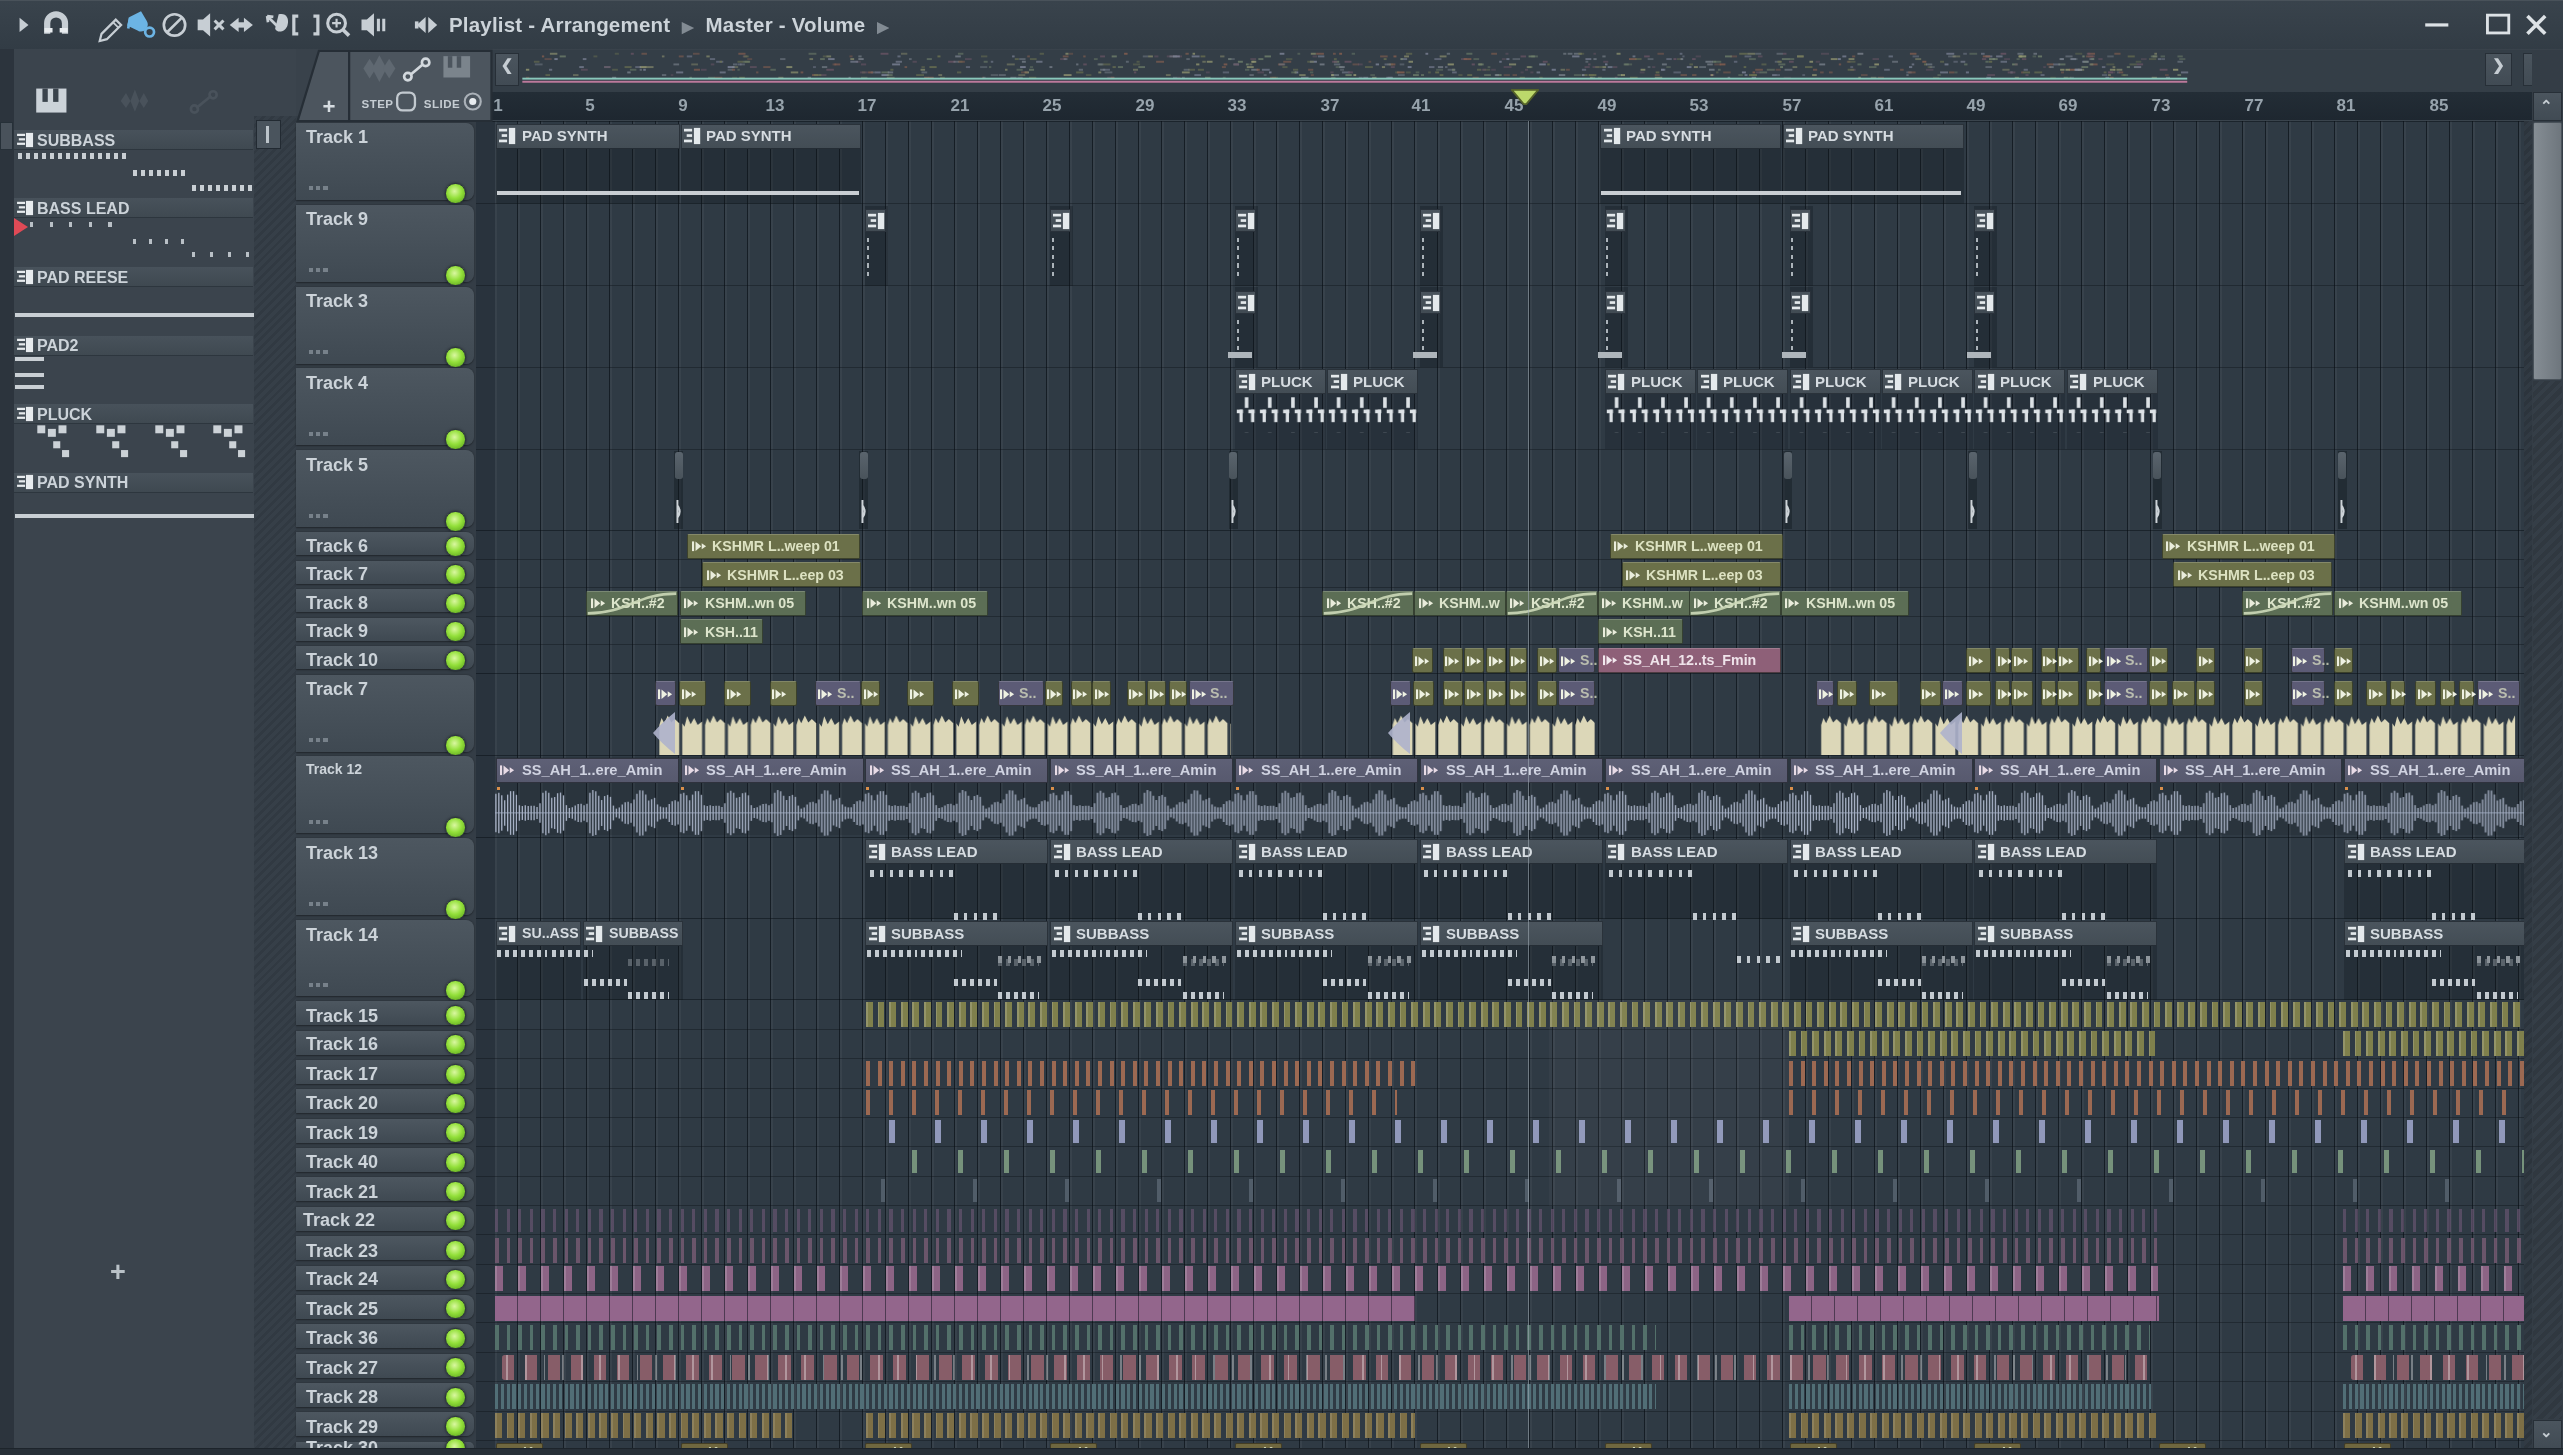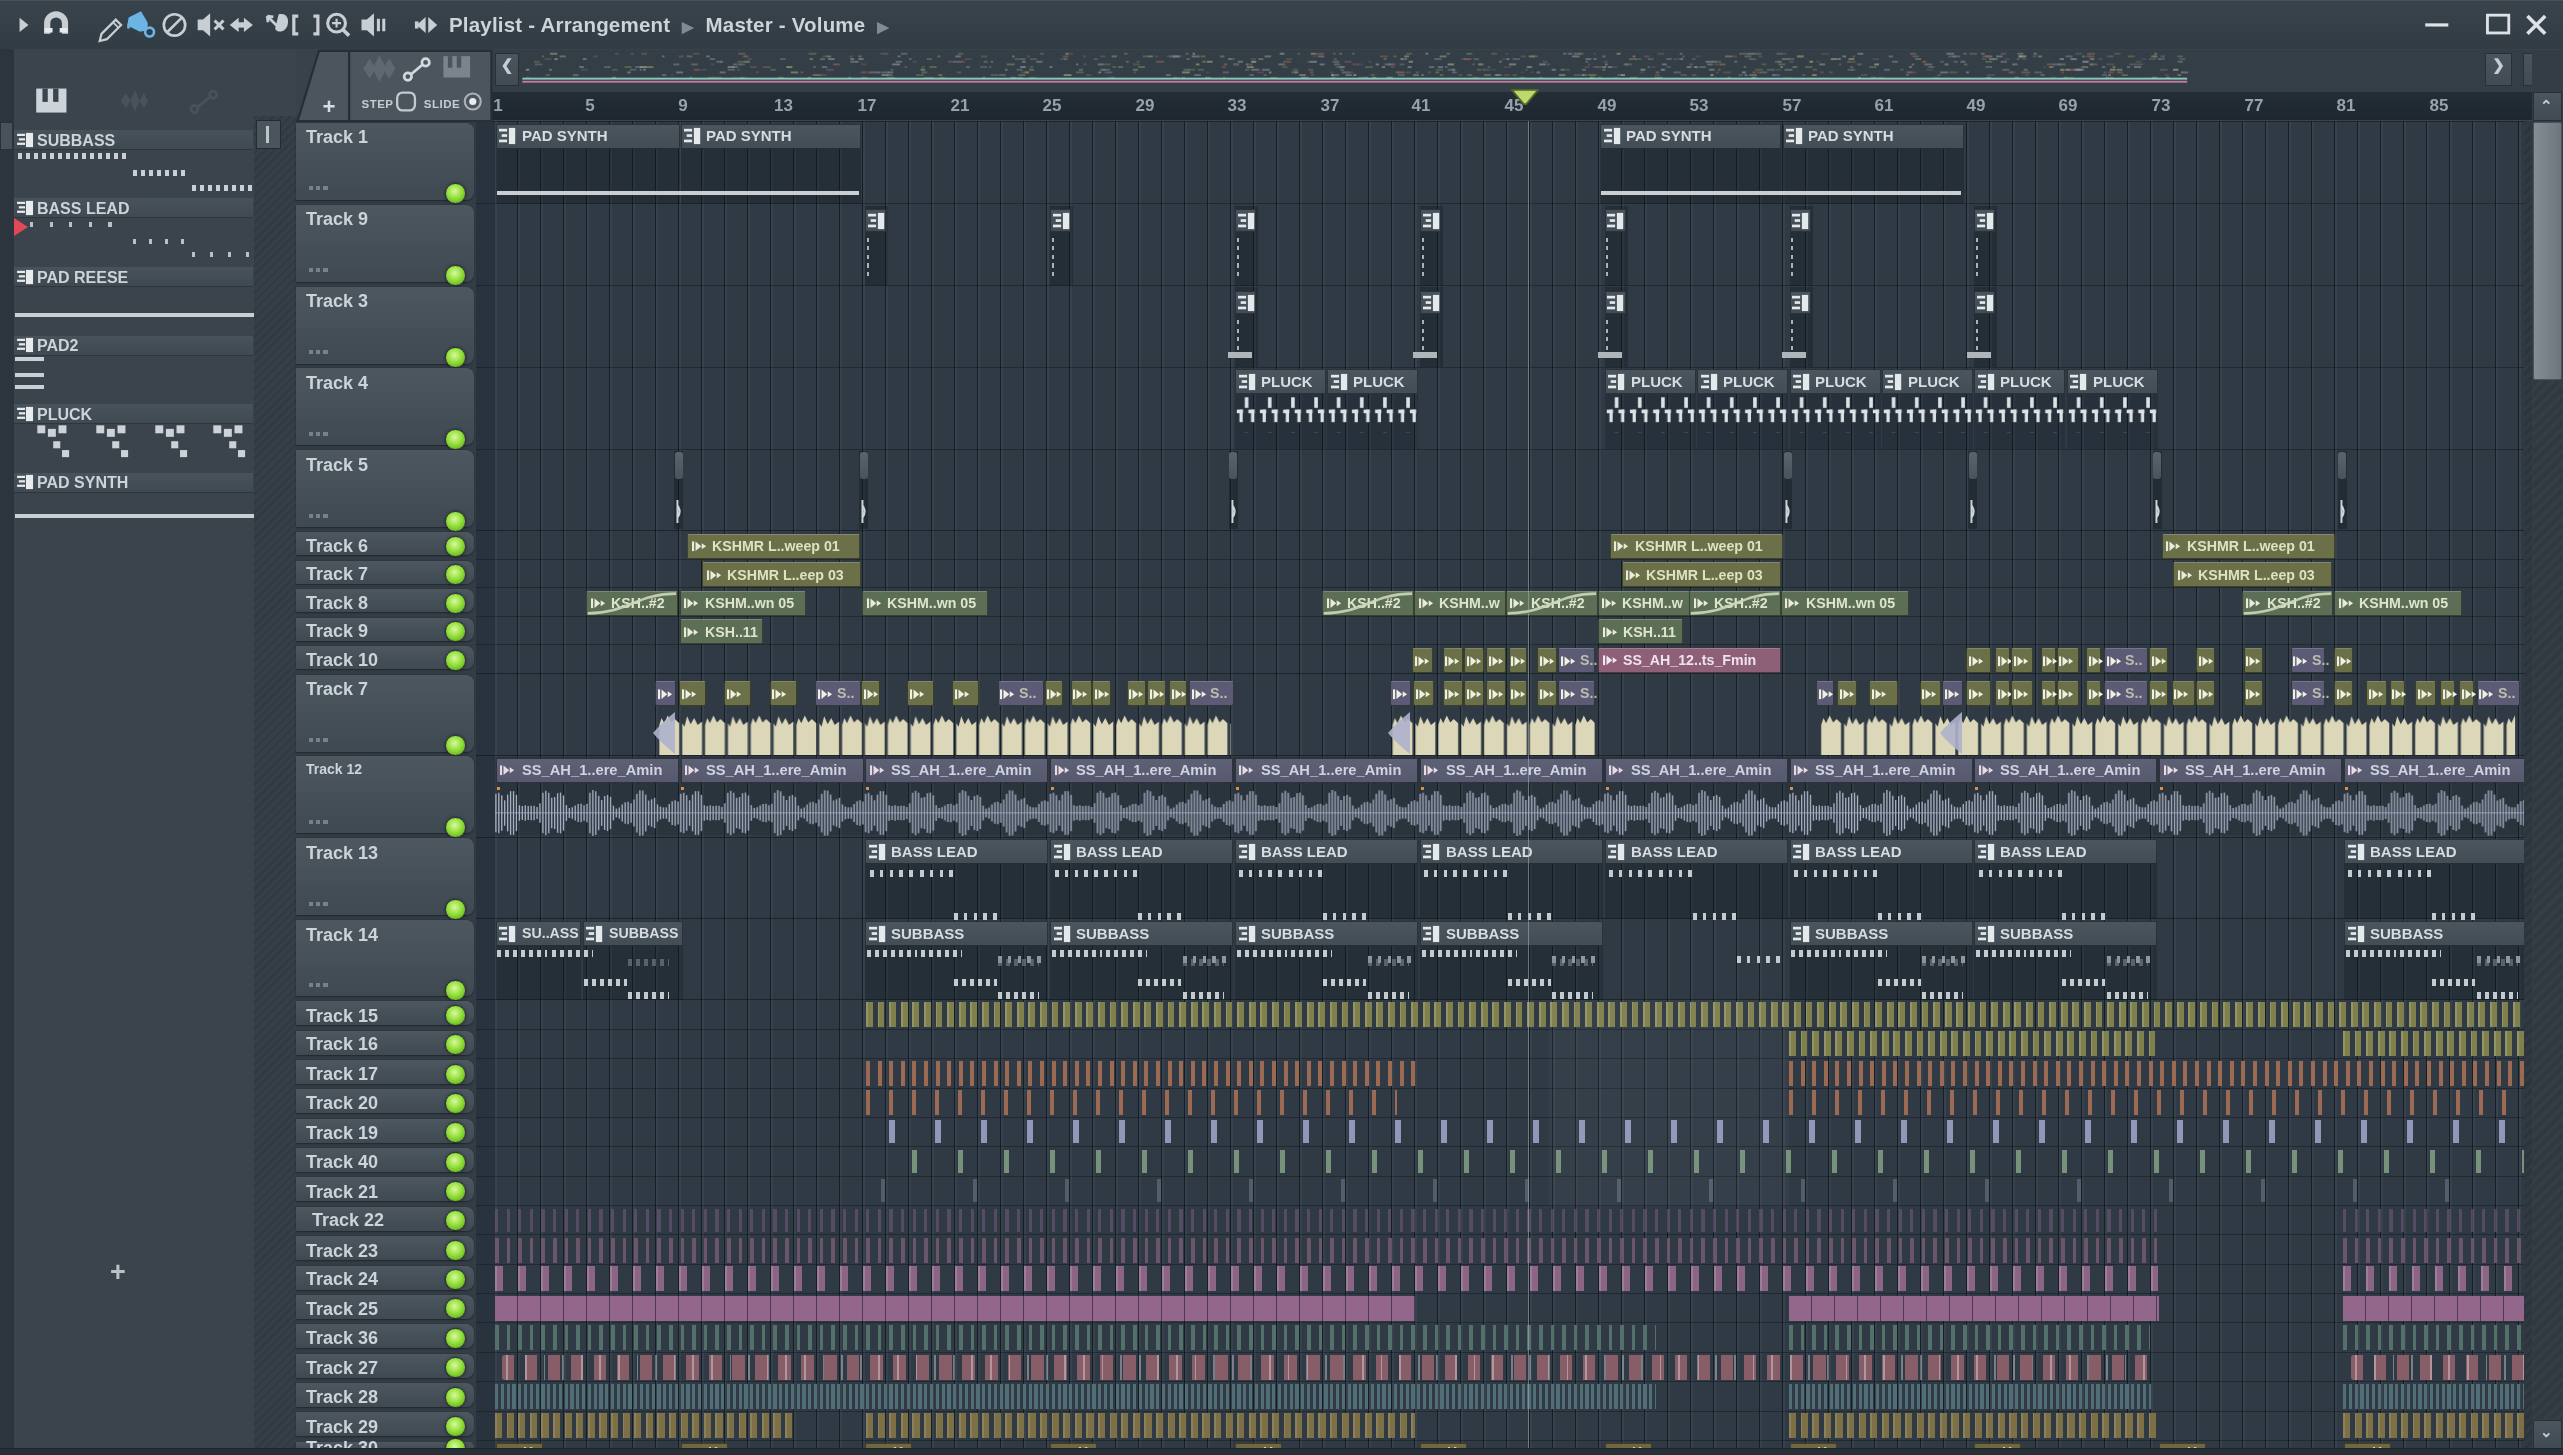--- a/index.html
+++ b/index.html
@@ -930,21 +930,21 @@
 <rect x="231" y="17" width="7.8" height="2.2" fill="#82889c" opacity="0.79"></rect>
 <rect x="1192" y="26" width="2.9" height="2.2" fill="#82889c" opacity="0.73"></rect>
 <rect x="0" y="30" width="1873" height="2.2" fill="#8ecfc2" opacity="0.95"></rect>
 <rect x="0" y="33.5" width="1873" height="2.2" fill="#c47ca0" opacity="0.95"></rect>
 
 </svg>
 <div class="abs" style="left:476px;top:92px;width:2056px;height:29px;background:linear-gradient(#232d36,#1e2730);border-bottom:0.9px solid #3a444d;"></div>
 <div class="abs clabel" style="left:480px;top:96px;width:36px;text-align:center;font-size:17px;color:#97a3ac">1</div>
 <div class="abs clabel" style="left:572px;top:96px;width:36px;text-align:center;font-size:17px;color:#97a3ac">5</div>
 <div class="abs clabel" style="left:665px;top:96px;width:36px;text-align:center;font-size:17px;color:#97a3ac">9</div>
-<div class="abs clabel" style="left:757px;top:96px;width:36px;text-align:right;font-size:17px;color:#97a3ac">13</div>
+<div class="abs clabel" style="left:757px;top:96px;width:36px;text-align:center;font-size:17px;color:#97a3ac">13</div>
 <div class="abs clabel" style="left:849px;top:96px;width:36px;text-align:center;font-size:17px;color:#97a3ac">17</div>
 <div class="abs clabel" style="left:942px;top:96px;width:36px;text-align:center;font-size:17px;color:#97a3ac">21</div>
 <div class="abs clabel" style="left:1034px;top:96px;width:36px;text-align:center;font-size:17px;color:#97a3ac">25</div>
 <div class="abs clabel" style="left:1127px;top:96px;width:36px;text-align:center;font-size:17px;color:#97a3ac">29</div>
 <div class="abs clabel" style="left:1219px;top:96px;width:36px;text-align:center;font-size:17px;color:#97a3ac">33</div>
 <div class="abs clabel" style="left:1312px;top:96px;width:36px;text-align:center;font-size:17px;color:#97a3ac">37</div>
 <div class="abs clabel" style="left:1403px;top:96px;width:36px;text-align:center;font-size:17px;color:#97a3ac">41</div>
 <div class="abs clabel" style="left:1496px;top:96px;width:36px;text-align:center;font-size:17px;color:#97a3ac">45</div>
 <div class="abs clabel" style="left:1589px;top:96px;width:36px;text-align:center;font-size:17px;color:#97a3ac">49</div>
 <div class="abs clabel" style="left:1681px;top:96px;width:36px;text-align:center;font-size:17px;color:#97a3ac">53</div>
@@ -1057,21 +1057,21 @@
 <div class="abs" style="left:296px;top:1119px;width:178px;height:24px;background:linear-gradient(#4d5760,#3f4952);border-radius:0 8px 8px 0;box-shadow:0 0.9px 1.8px rgba(0,0,0,0.4);"></div>
 <div class="abs clabel" style="left:306px;top:1123px;font-size:18px;color:#ccd3d9">Track 19</div>
 <div class="abs" style="left:445px;top:1122px;width:20.5px;height:20.5px;border-radius:50%;background:radial-gradient(circle at 45% 38%,#d9f7a0 0%,#93e03a 45%,#64ad22 85%);border:1.8px solid #2b333b;box-shadow:0 0 2.7px rgba(0,0,0,0.5);"></div>
 <div class="abs" style="left:296px;top:1148px;width:178px;height:24px;background:linear-gradient(#4d5760,#3f4952);border-radius:0 8px 8px 0;box-shadow:0 0.9px 1.8px rgba(0,0,0,0.4);"></div>
 <div class="abs clabel" style="left:306px;top:1152px;font-size:18px;color:#ccd3d9">Track 40</div>
 <div class="abs" style="left:445px;top:1152px;width:20.5px;height:20.5px;border-radius:50%;background:radial-gradient(circle at 45% 38%,#d9f7a0 0%,#93e03a 45%,#64ad22 85%);border:1.8px solid #2b333b;box-shadow:0 0 2.7px rgba(0,0,0,0.5);"></div>
 <div class="abs" style="left:296px;top:1177px;width:178px;height:24px;background:linear-gradient(#4d5760,#3f4952);border-radius:0 8px 8px 0;box-shadow:0 0.9px 1.8px rgba(0,0,0,0.4);"></div>
 <div class="abs clabel" style="left:306px;top:1182px;font-size:18px;color:#ccd3d9">Track 21</div>
 <div class="abs" style="left:445px;top:1181px;width:20.5px;height:20.5px;border-radius:50%;background:radial-gradient(circle at 45% 38%,#d9f7a0 0%,#93e03a 45%,#64ad22 85%);border:1.8px solid #2b333b;box-shadow:0 0 2.7px rgba(0,0,0,0.5);"></div>
 <div class="abs" style="left:296px;top:1207px;width:178px;height:24px;background:linear-gradient(#4d5760,#3f4952);border-radius:0 8px 8px 0;box-shadow:0 0.9px 1.8px rgba(0,0,0,0.4);"></div>
-<div class="abs clabel" style="left:312px;top:1210px;font-size:18px;color:#ccd3d9">Track 22</div>
+<div class="abs clabel" style="left:303px;top:1210px;font-size:18px;color:#ccd3d9">Track 22</div>
 <div class="abs" style="left:445px;top:1210px;width:20.5px;height:20.5px;border-radius:50%;background:radial-gradient(circle at 45% 38%,#d9f7a0 0%,#93e03a 45%,#64ad22 85%);border:1.8px solid #2b333b;box-shadow:0 0 2.7px rgba(0,0,0,0.5);"></div>
 <div class="abs" style="left:296px;top:1236px;width:178px;height:24px;background:linear-gradient(#4d5760,#3f4952);border-radius:0 8px 8px 0;box-shadow:0 0.9px 1.8px rgba(0,0,0,0.4);"></div>
 <div class="abs clabel" style="left:306px;top:1241px;font-size:18px;color:#ccd3d9">Track 23</div>
 <div class="abs" style="left:445px;top:1240px;width:20.5px;height:20.5px;border-radius:50%;background:radial-gradient(circle at 45% 38%,#d9f7a0 0%,#93e03a 45%,#64ad22 85%);border:1.8px solid #2b333b;box-shadow:0 0 2.7px rgba(0,0,0,0.5);"></div>
 <div class="abs" style="left:296px;top:1266px;width:178px;height:24px;background:linear-gradient(#4d5760,#3f4952);border-radius:0 8px 8px 0;box-shadow:0 0.9px 1.8px rgba(0,0,0,0.4);"></div>
 <div class="abs clabel" style="left:306px;top:1269px;font-size:18px;color:#ccd3d9">Track 24</div>
 <div class="abs" style="left:445px;top:1269px;width:20.5px;height:20.5px;border-radius:50%;background:radial-gradient(circle at 45% 38%,#d9f7a0 0%,#93e03a 45%,#64ad22 85%);border:1.8px solid #2b333b;box-shadow:0 0 2.7px rgba(0,0,0,0.5);"></div>
 <div class="abs" style="left:296px;top:1295px;width:178px;height:24px;background:linear-gradient(#4d5760,#3f4952);border-radius:0 8px 8px 0;box-shadow:0 0.9px 1.8px rgba(0,0,0,0.4);"></div>
 <div class="abs clabel" style="left:306px;top:1299px;font-size:18px;color:#ccd3d9">Track 25</div>
 <div class="abs" style="left:445px;top:1298px;width:20.5px;height:20.5px;border-radius:50%;background:radial-gradient(circle at 45% 38%,#d9f7a0 0%,#93e03a 45%,#64ad22 85%);border:1.8px solid #2b333b;box-shadow:0 0 2.7px rgba(0,0,0,0.5);"></div>

